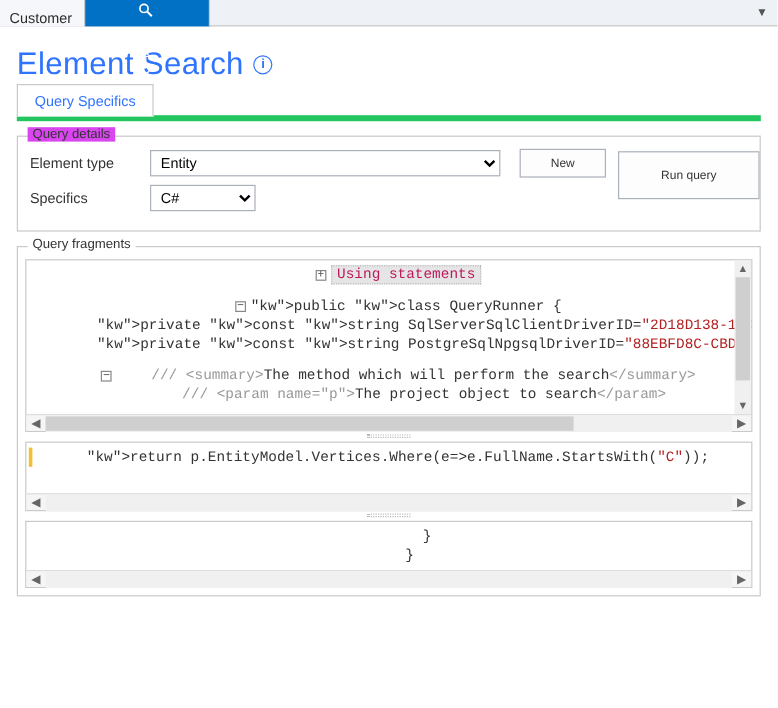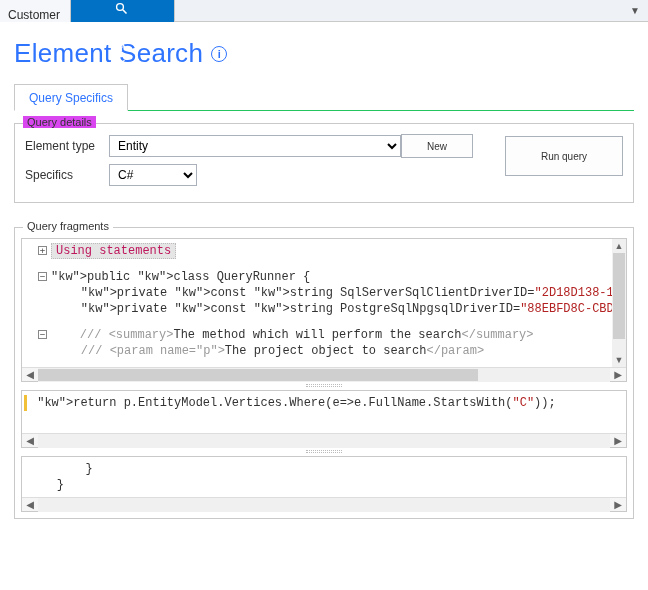--- a/index.html
+++ b/index.html
@@ -78,22 +78,21 @@
   .info-icon {
     width: 16px; height: 16px; border: 1px solid #2f74ff;
     border-radius: 50%;
     display: inline-flex; align-items: center; justify-content: center;
     color: #2f74ff; font-size: 11px; font-weight: 600;
     cursor: pointer;
   }
 
   .subtabs {
     display: flex;
-    margin-top: 14px;
-    border-bottom: 1px solid #22c55e;
+    border-bottom: 5px solid #22c55e;
   }
   .subtab {
     padding: 6px 14px 5px 14px;
     font-size: 12px;
     color: #555;
     cursor: pointer;
     border: 1px solid transparent;
     border-bottom: none;
     position: relative;
     top: 1px;
@@ -115,21 +114,21 @@
     position: absolute;
     top: -8px; left: 8px;
     background: #d946ef;
     padding: 0 4px;
     font-size: 11px;
     color: #333;
   }
   .form-row {
     display: flex;
     align-items: center;
-    gap: 0;
+    gap: 16px;
     margin-bottom: 6px;
   }
   .form-row label {
     width: 84px;
     font-size: 12px;
     color: #333;
   }
   select, input[type=text] {
     font-family: inherit;
     font-size: 12px;
@@ -158,23 +157,24 @@
     display: flex; gap: 10px;
   }
   .details-left { flex: 1 1 auto; }
   .details-right {
     display: flex; align-items: flex-start;
     padding-top: 2px;
   }
 
   .fragments {
     border: 1px solid #c9c9c9;
-    margin-top: 24px;
+    margin-top: 12px;
     position: relative;
     padding: 8px 0 0 0;
+    text-align: center;
   }
   .fragments > .legend {
     position: absolute;
     top: -8px; left: 8px;
     background: #fff;
     padding: 0 4px;
     font-size: 11px;
     color: #333;
   }
   .code-pane {

